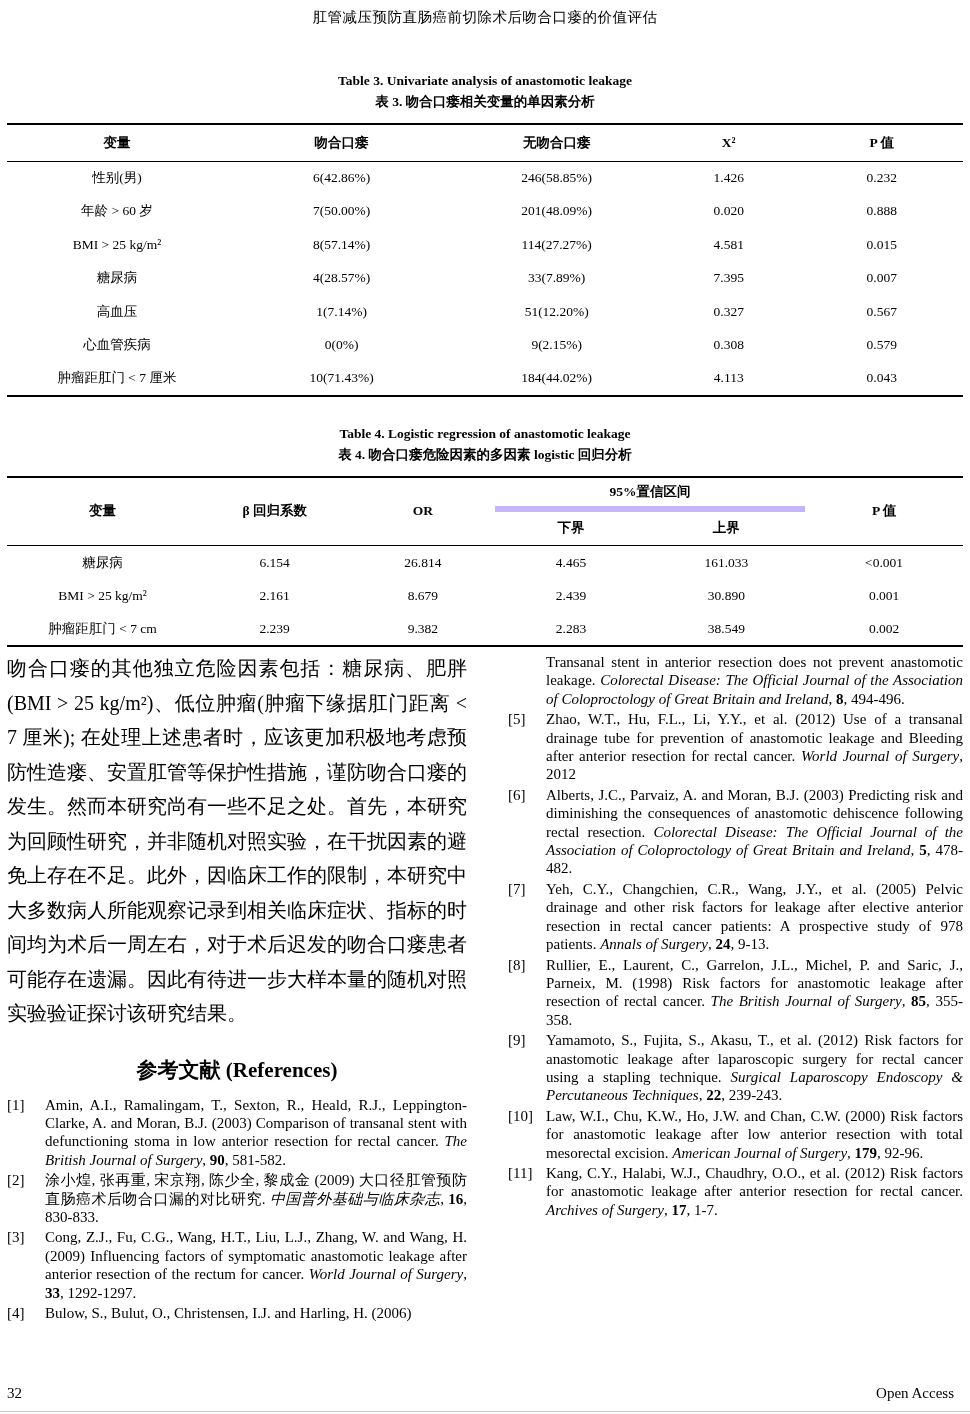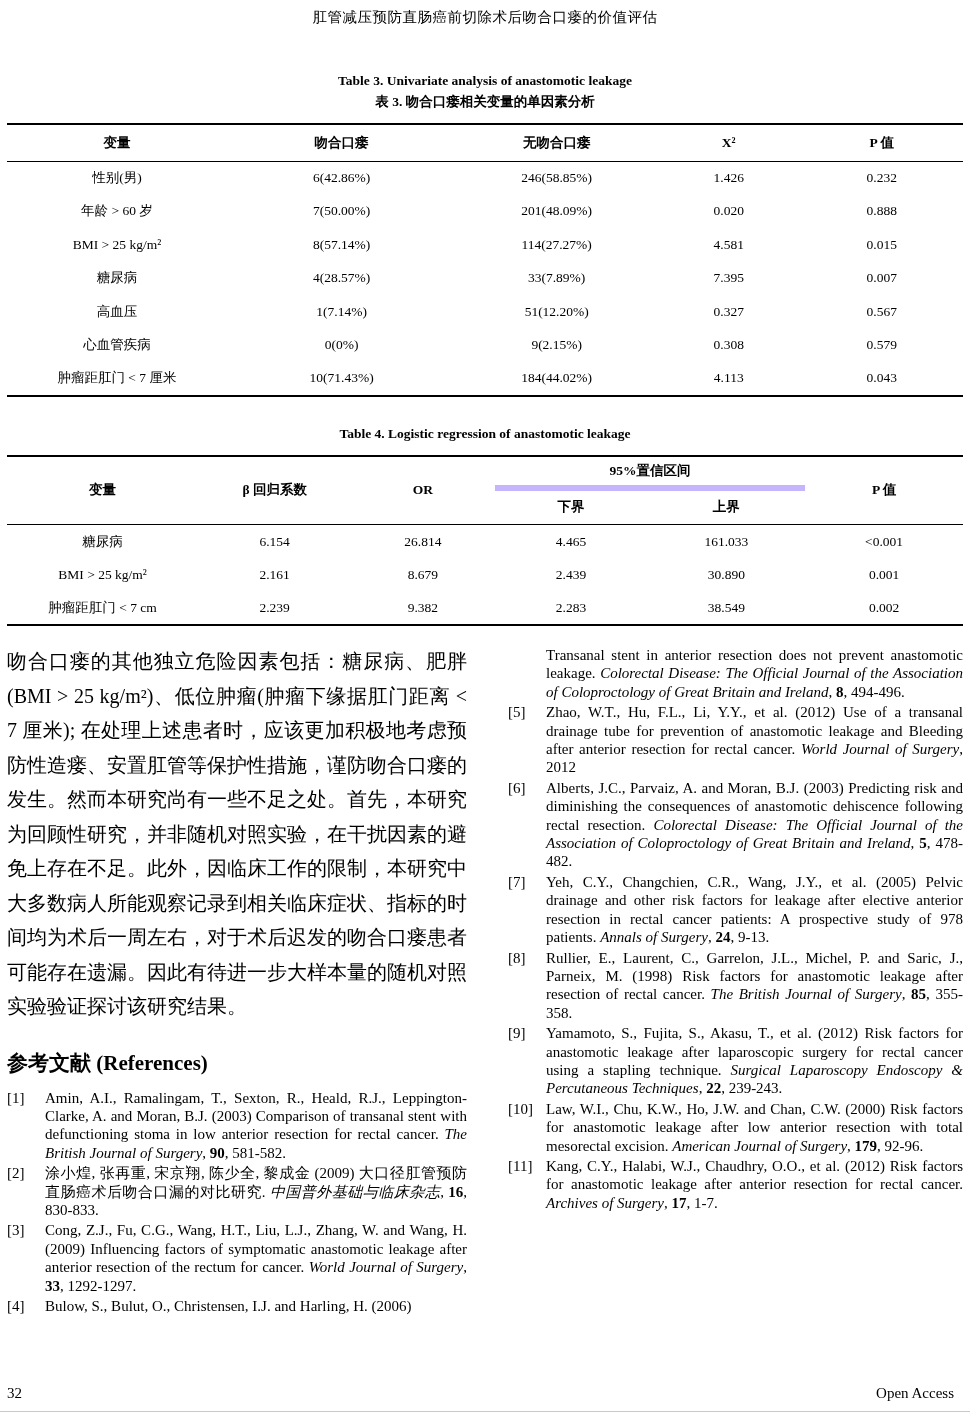--- a/index.html
+++ b/index.html
@@ -38,34 +38,35 @@
     vertical-align: middle;
     padding: 0 4px;
     height: 33.5px;
   }
   .tbl3 thead tr { height: 37px; }
   .tbl3 thead { border-bottom: 1px solid #000; }
   .tbl4 thead { border-bottom: 1px solid #000; }
   .tbl4 thead tr.subhead th { height: 37px; }
   .tbl4 th.ci-span { height: 32px; border-bottom: 6px solid #c4b5fd; }
 
-  .columns { display: flex; gap: 41px; margin-top: 18px; }
+  .columns { display: flex; gap: 41px; margin-top: 4px; }
   .col-left { width: 460px; flex: 0 0 460px; }
   .col-right { width: 455px; flex: 0 0 455px; }
 
   .body-text {
     font-size: 20px;
     line-height: 34.5px;
     text-align: justify;
   }
   .ref-heading {
     margin-top: 25px;
     font-size: 21px;
     line-height: 28px;
     font-weight: bold;
+    text-align: center;
   }
   .ref-list { margin-top: 12px; }
   .col-right .ref-list { margin-top: 2px; }
   .ref-item {
     display: flex;
     font-size: 15px;
     line-height: 18.4px;
     margin-bottom: 2px;
   }
   .ref-label { flex: 0 0 38px; width: 38px; }
@@ -166,20 +167,21 @@
           <td>10(71.43%)</td>
           <td>184(44.02%)</td>
           <td>4.113</td>
           <td>0.043</td>
         </tr>
       </tbody>
   </table>
 
   <div class="caption c4">
     <div class="cap-en">Table 4. Logistic regression of anastomotic leakage</div>
+    <div class="cap-zh">表 4. 吻合口瘘危险因素的多因素 logistic 回归分析</div>
   </div>
 
   <table class="tbl tbl4">
     <colgroup>
       <col style="width:20%">
         <col style="width:16%">
         <col style="width:15%">
         <col style="width:16%">
         <col style="width:16.5%">
         <col style="width:16.5%">

